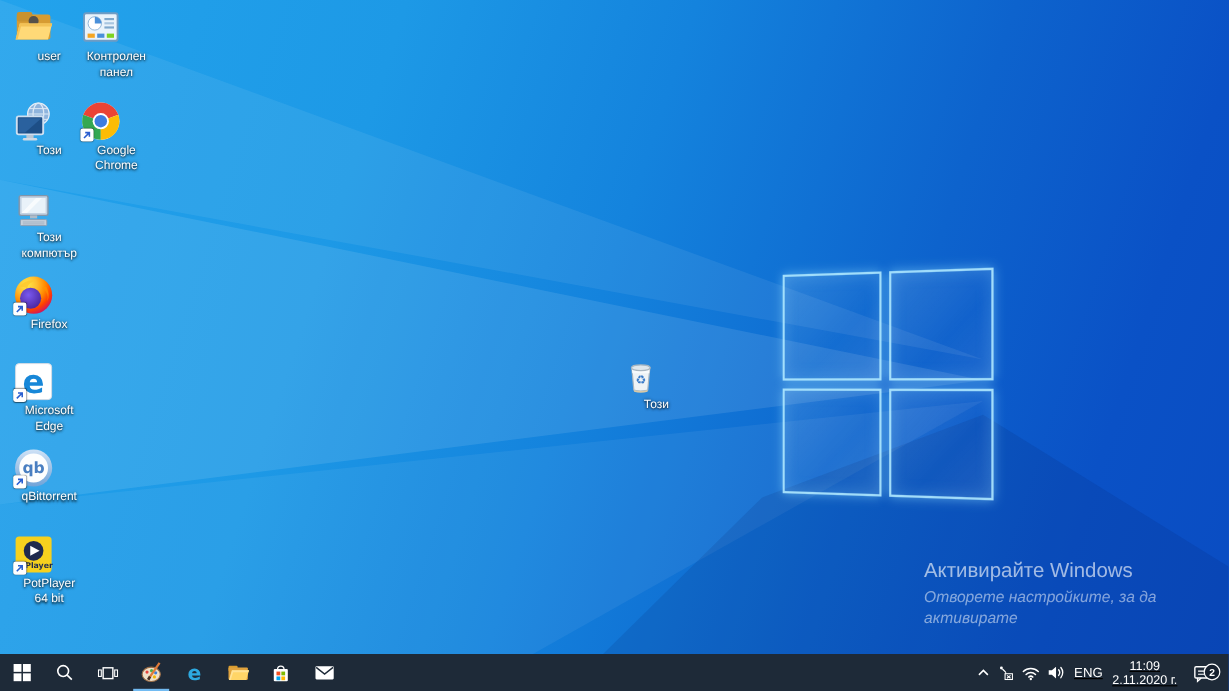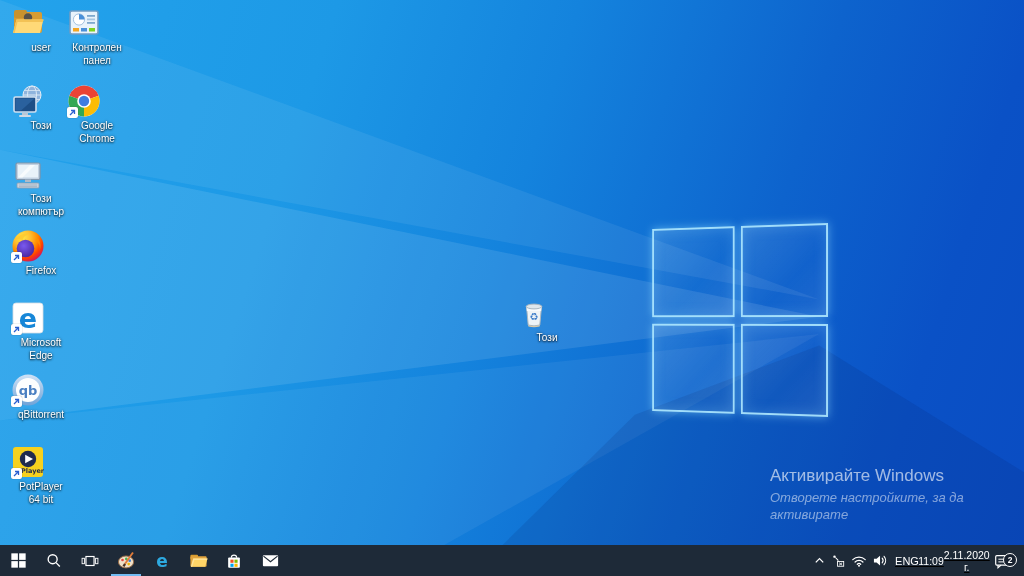--- a/index.html
+++ b/index.html
@@ -34,21 +34,21 @@
   .sbadge{position:absolute;left:0;bottom:0;width:11px;height:11px;background:#fff;border-radius:2px;
     box-shadow:0 0 1px rgba(0,0,0,.55);display:flex;align-items:center;justify-content:center;}
   
   .taskbar{position:absolute;left:0;bottom:0;width:1024px;height:31px;background:#1e2a38;
     display:flex;align-items:stretch;z-index:5;}
   .tbtn{width:36px;display:flex;align-items:center;justify-content:center;position:relative;flex:none;}
   .indicator{position:absolute;left:3px;bottom:0;width:30px;height:2.5px;background:#72bbf2;}
   .tray{margin-left:auto;display:flex;align-items:center;text-decoration:underline;}
   .titem{display:flex;align-items:center;justify-content:center;flex:none;color:#fff;}
   .lang{font-size:11px;width:30px;}
-  .clock{width:64px;flex-direction:row;font-size:10.5px;line-height:12px;text-align:center;justify-content:center;}
+  .clock{width:64px;flex-direction:column;font-size:10.5px;line-height:12px;text-align:center;justify-content:center;}
   .action{width:32px;position:relative;}
   .badge{position:absolute;right:1px;bottom:3px;width:12px;height:12px;border-radius:50%;
     background:#16202e;border:1px solid #fff;color:#fff;font-size:8.5px;font-weight:bold;
     display:flex;align-items:center;justify-content:center;}
   .showdesk{width:5px;border-left:1px solid rgba(255,255,255,.3);}
 </style>
 </head>
 <body>
 
 <div class="wallpaper">

